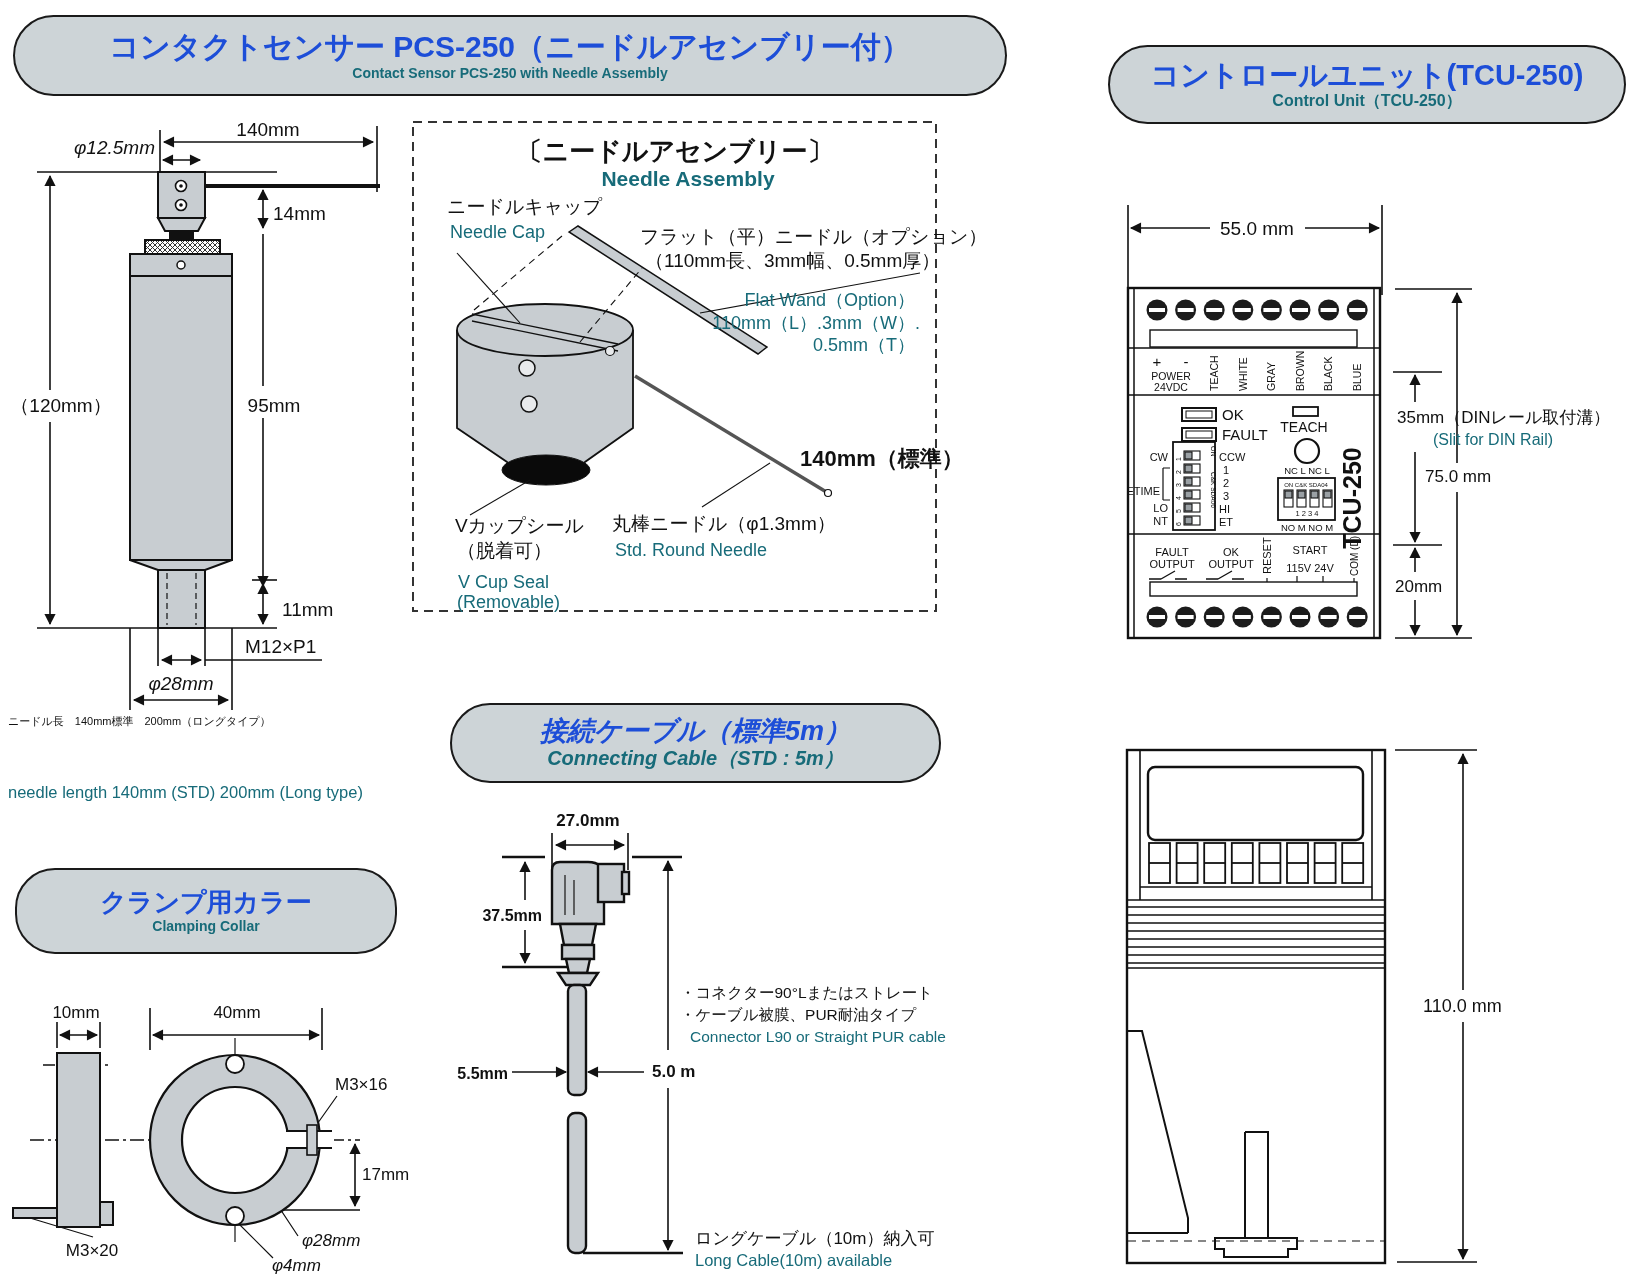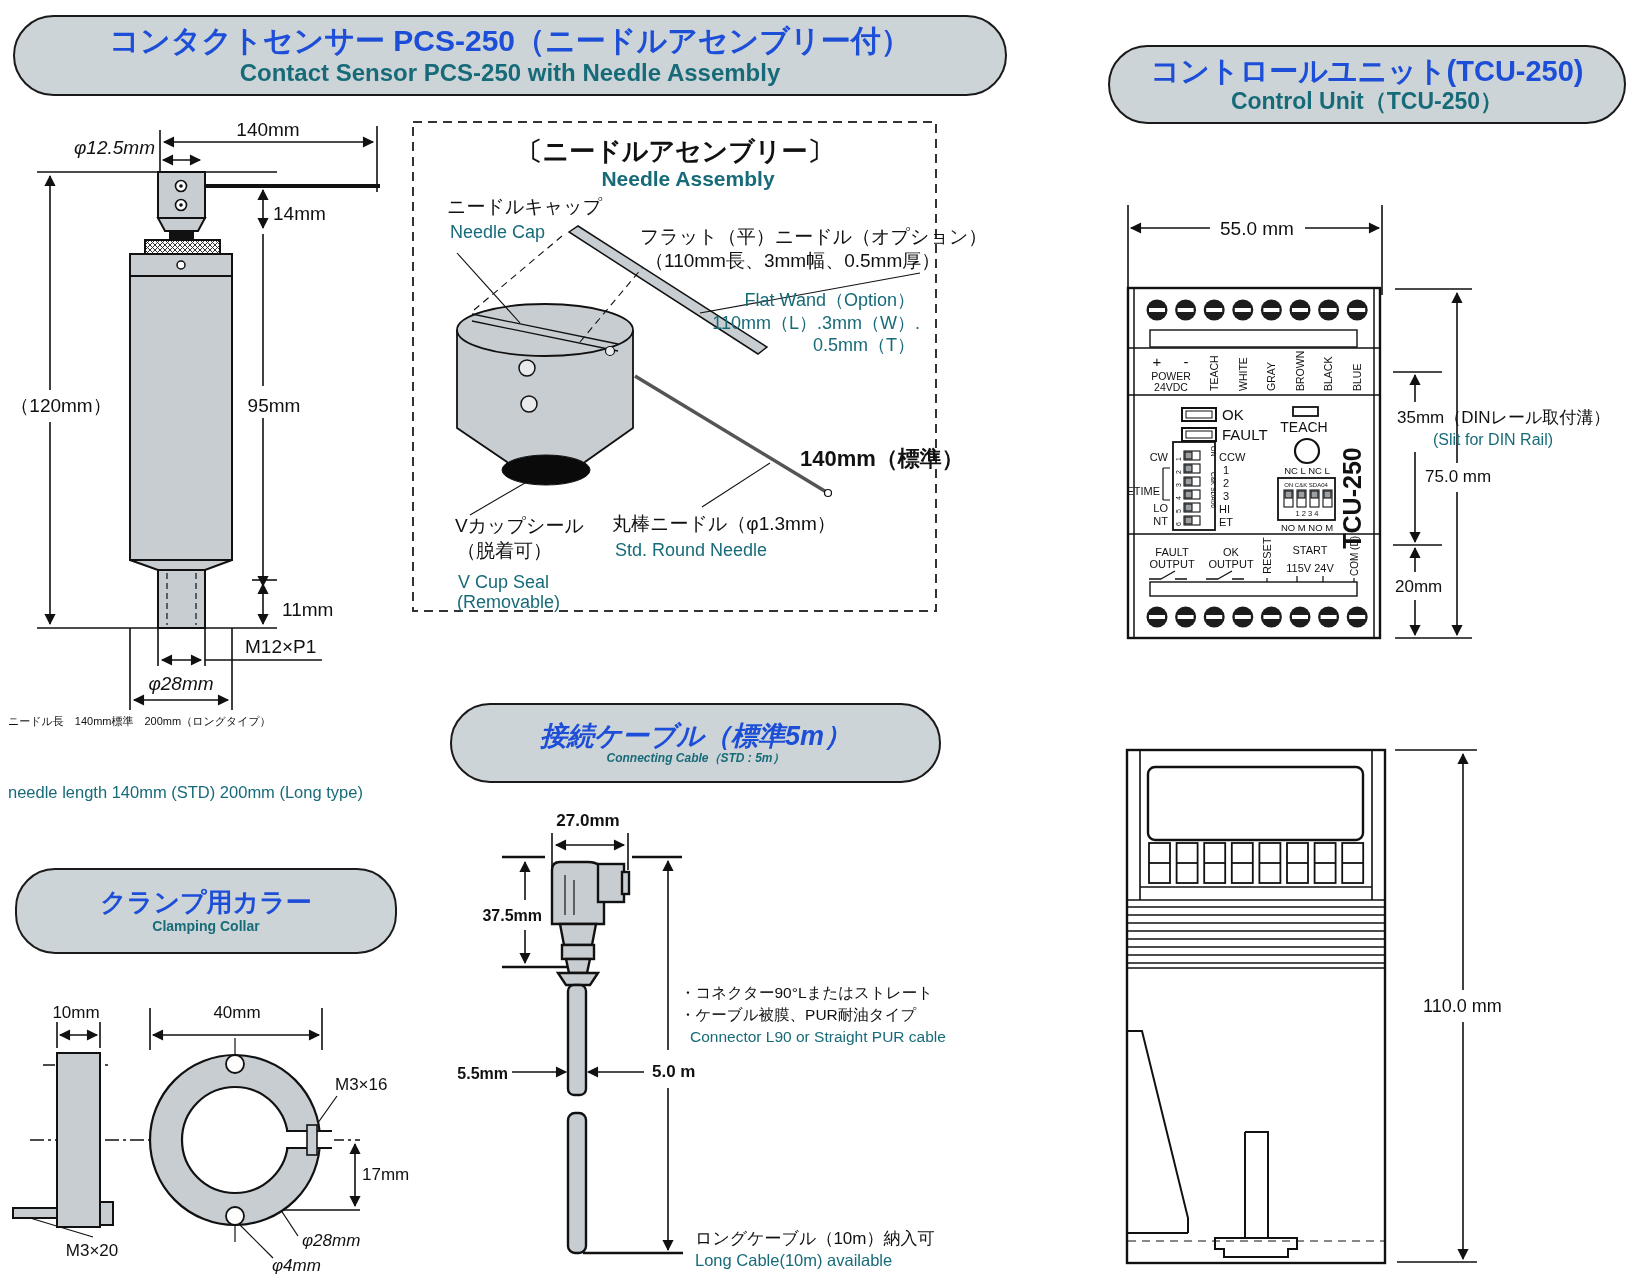--- a/index.html
+++ b/index.html
@@ -25,31 +25,31 @@
         <path d="M0,0 L10,5 L0,10 z" fill="#111"></path>
       </marker>
       <pattern id="knurl" patternUnits="userSpaceOnUse" width="5" height="5">
         <path d="M0,5 L5,0 M0,0 L5,5" stroke="#333" stroke-width="1" fill="none"></path>
       </pattern>
     </defs>
   </svg>
 
   <div class="pill" style="left:13px;top:15px;width:990px;height:77px;">
     <div class="ja" style="font-size:30px;">コンタクトセンサー PCS-250（ニードルアセンブリー付）</div>
-    <div class="en" style="font-size:24px;">Contact Sensor PCS-250 with Needle Assembly</div>
+    <div class="en" style="font-size:14px;">Contact Sensor PCS-250 with Needle Assembly</div>
   </div>
 
   <div class="pill" style="left:1108px;top:17px;width:514px;height:75px;margin-top:28px;">
     <div class="ja" style="font-size:29px;">コントロールユニット(TCU-250)</div>
-    <div class="en" style="font-size:23px;">Control Unit（TCU-250）</div>
+    <div class="en" style="font-size:16px;">Control Unit（TCU-250）</div>
   </div>
 
   <div class="pill" style="left:450px;top:703px;width:487px;height:76px;border-radius:40px;font-style:italic;">
     <div class="ja" style="font-size:27px;">接続ケーブル（標準5m）</div>
-    <div class="en" style="font-size:12px;">Connecting Cable（STD : 5m）</div>
+    <div class="en" style="font-size:20px;">Connecting Cable（STD : 5m）</div>
   </div>
 
   <div class="pill" style="left:15px;top:868px;width:378px;height:82px;border-radius:40px;">
     <div class="ja" style="font-size:26px;">クランプ用カラー</div>
     <div class="en" style="font-size:14px;">Clamping Collar</div>
   </div>
 
   <svg style="left:0px;top:100px;" width="400" height="645" viewBox="0 0 400 645">
     <g stroke="#111" stroke-width="1.6" fill="none">
       <path d="M37,72 H277"></path>

